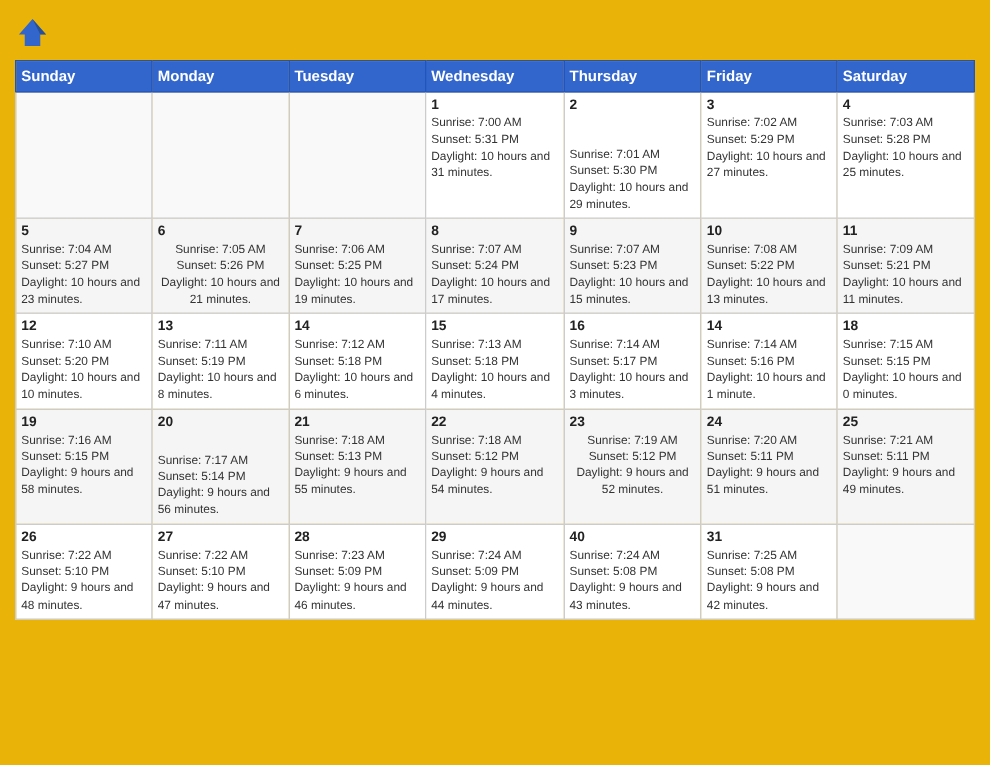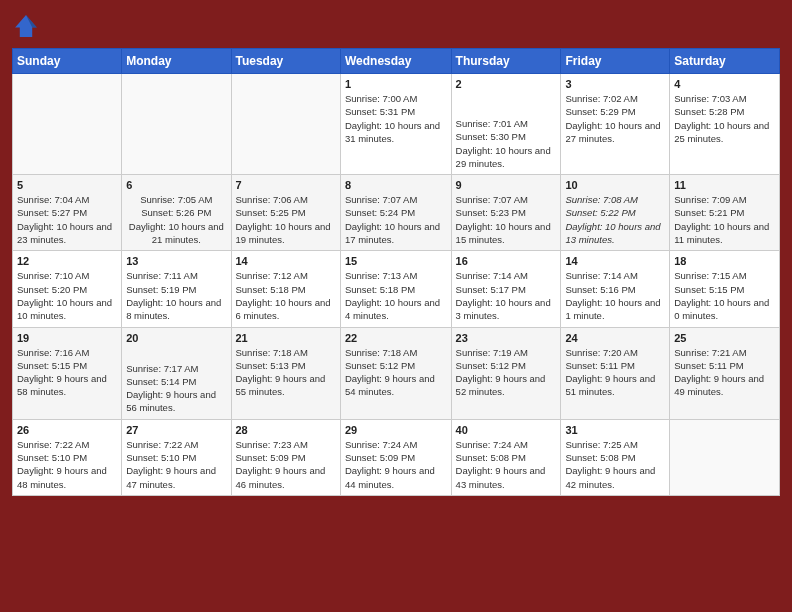--- a/index.html
+++ b/index.html
@@ -5,21 +5,21 @@
     * { box-sizing: border-box; margin: 0; padding: 0; }
     body {
       font-family: Arial, sans-serif;
       background: #fff;
       width: 792px;
       min-height: 612px;
     }
     .page {
       width: 792px;
       min-height: 612px;
-      background: #7f1d1d;
+      background: #eab308;
       padding: 12px;
     }
     .header {
       display: flex;
       justify-content: space-between;
       align-items: flex-start;
       margin-bottom: 8px;
     }
     .logo {
       display: flex;
@@ -183,21 +183,21 @@
 Daylight: 10 hours and 17 minutes.</div>
           </td>
           <td>
             <div class="day-num">9</div>
             <div class="day-info" style="white-space: pre-line;">Sunrise: 7:07 AM
 Sunset: 5:23 PM
 Daylight: 10 hours and 15 minutes.</div>
           </td>
           <td>
             <div class="day-num">10</div>
-            <div class="day-info" style="white-space: pre-line; font-style: italic;">Sunrise: 7:08 AM
+            <div class="day-info" style="white-space: pre-line;">Sunrise: 7:08 AM
 Sunset: 5:22 PM
 Daylight: 10 hours and 13 minutes.</div>
           </td>
           <td>
             <div class="day-num">11</div>
             <div class="day-info" style="white-space: pre-line;">Sunrise: 7:09 AM
 Sunset: 5:21 PM
 Daylight: 10 hours and 11 minutes.</div>
           </td>
         </tr>
@@ -265,21 +265,21 @@
 Daylight: 9 hours and 55 minutes.</div>
           </td>
           <td>
             <div class="day-num">22</div>
             <div class="day-info" style="white-space: pre-line;">Sunrise: 7:18 AM
 Sunset: 5:12 PM
 Daylight: 9 hours and 54 minutes.</div>
           </td>
           <td>
             <div class="day-num">23</div>
-            <div class="day-info" style="white-space: pre-line;">Sunrise: 7:19 AM
+            <div class="day-info" style="white-space: pre-line; text-align: center;">Sunrise: 7:19 AM
 Sunset: 5:12 PM
 Daylight: 9 hours and 52 minutes.</div>
           </td>
           <td>
             <div class="day-num">24</div>
             <div class="day-info" style="white-space: pre-line;">Sunrise: 7:20 AM
 Sunset: 5:11 PM
 Daylight: 9 hours and 51 minutes.</div>
           </td>
           <td>

